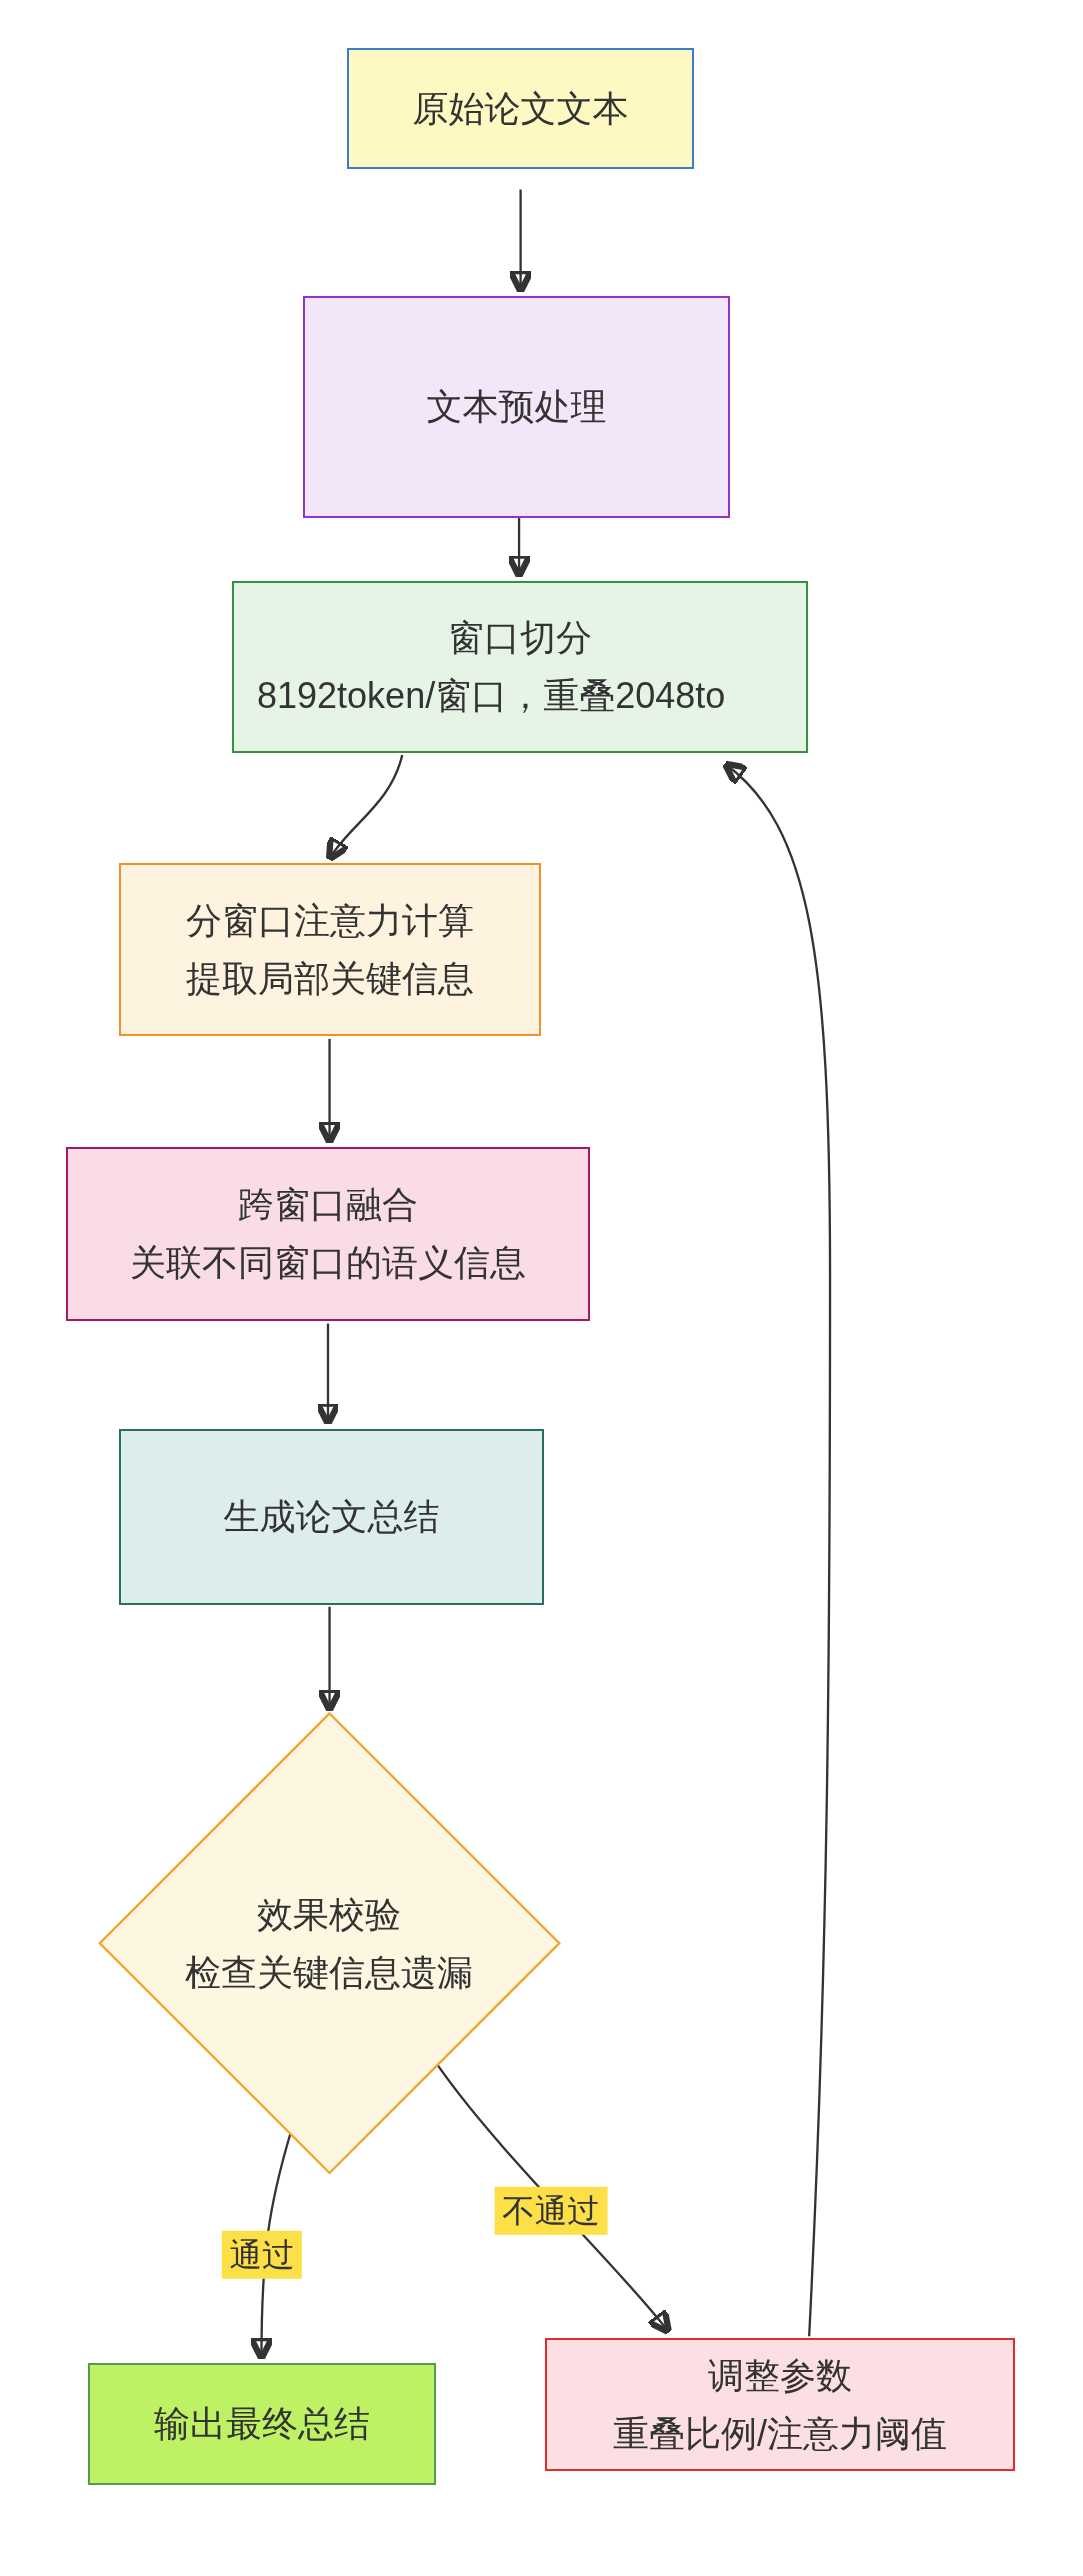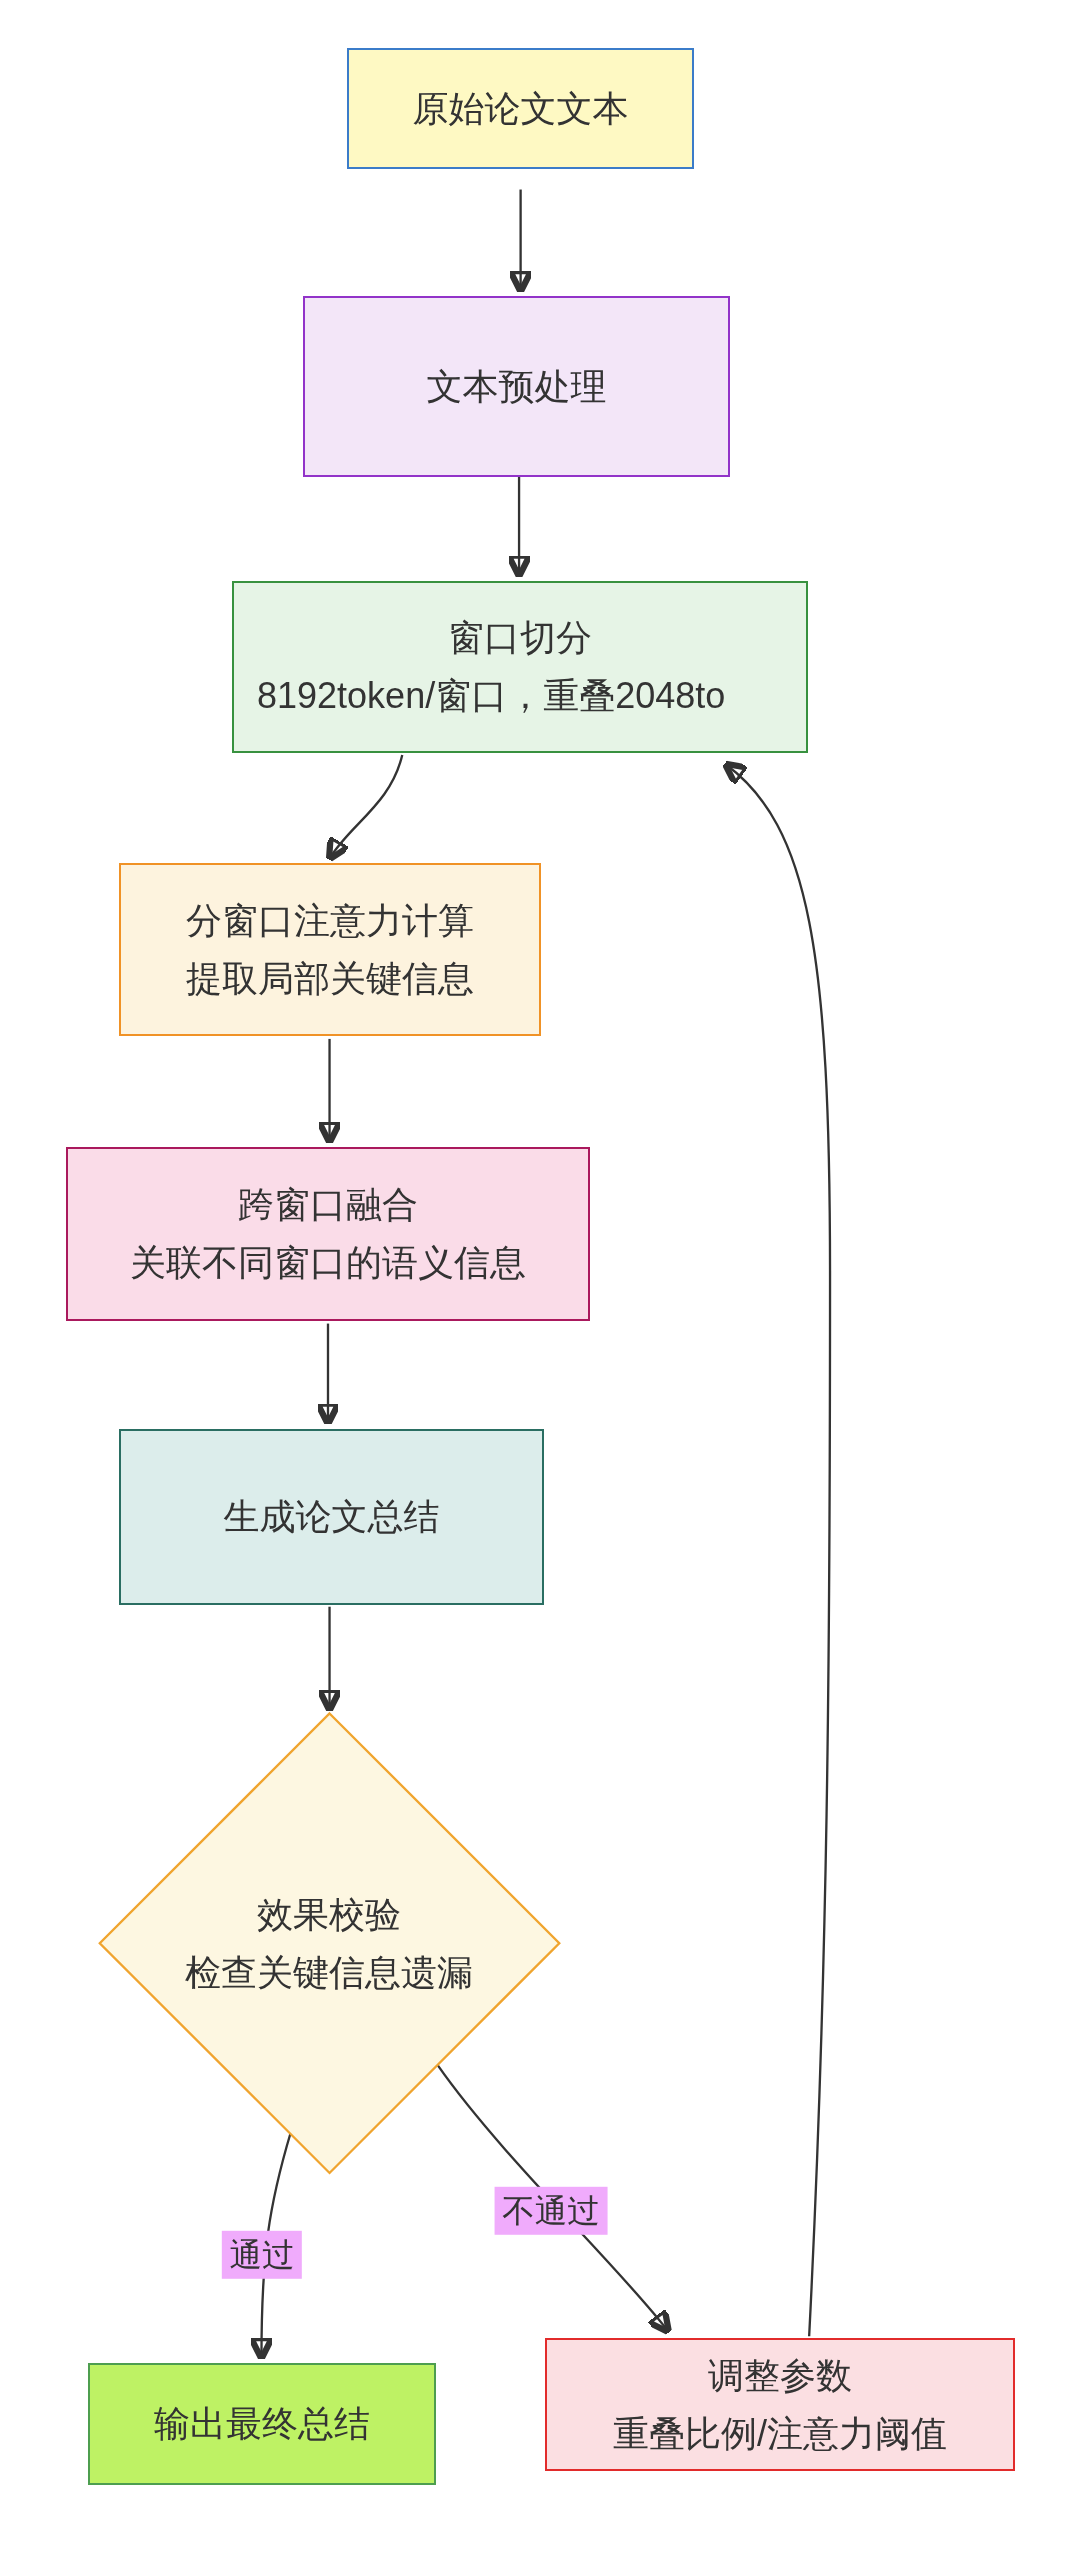--- a/index.html
+++ b/index.html
@@ -29,21 +29,21 @@
     align-items: center;
     font-size: 36px;
     line-height: 1.6;
     text-align: center;
     z-index: 2;
     overflow: hidden;
   }
   .node .nl { white-space: nowrap; }
   
   .n-raw     { left: 347px; top: 48px;   width: 347px; height: 121px; background:#fef9c3; border-color:#3b7cc9; }
-  .n-pre     { left: 303px; top: 296px;  width: 427px; height: 181px; background:#f3e6f8; border-color:#9233c9; }
+  .n-pre     { left: 303px; top: 296px;  width: 427px; height: 222px; background:#f3e6f8; border-color:#9233c9; }
   .n-split   { left: 232px; top: 581px;  width: 576px; height: 172px; background:#e6f4e6; border-color:#38913f; }
   .n-attn    { left: 119px; top: 863px; width: 422px; height: 173px; background:#fdf3de; border-color:#f09226; }
   .n-cross   { left: 66px;  top: 1147px; width: 524px; height: 174px; background:#fadce8; border-color:#aa195d; }
   .n-gen     { left: 119px; top: 1429px; width: 425px; height: 176px; background:#dcedeb; border-color:#2a6e62;justify-content:center; }
   .n-out     { left: 88px; top: 2363px; width: 348px; height: 122px; background:#bef264; border-color:#4d9e4f; }
   .n-adjust  { left: 545px; top: 2338px; width: 470px; height: 133px; background:#fbdfe2; border-color:#e22b2b; }
   
   .n-split .nl2 {
     align-self: stretch;
     text-align: left;
@@ -56,21 +56,21 @@
     position: absolute;
     left: 97px; top: 1886px; width: 464px;
     text-align: center;
     font-size: 36px;
     line-height: 1.6;
     z-index: 2;
   }
   .edge-label {
     position: absolute;
     transform: translate(-50%, -50%);
-    background: #f0abfc;
+    background: #fde047;
     color: #333333;
     font-size: 32.5px;
     line-height: 1.3;
     padding: 3.1px 7.7px;
     white-space: nowrap;
     z-index: 3;
   }
   .el-pass { left: 262px; top: 2255px; }
   .el-fail { left: 551px; top: 2211px; }
 </style>

